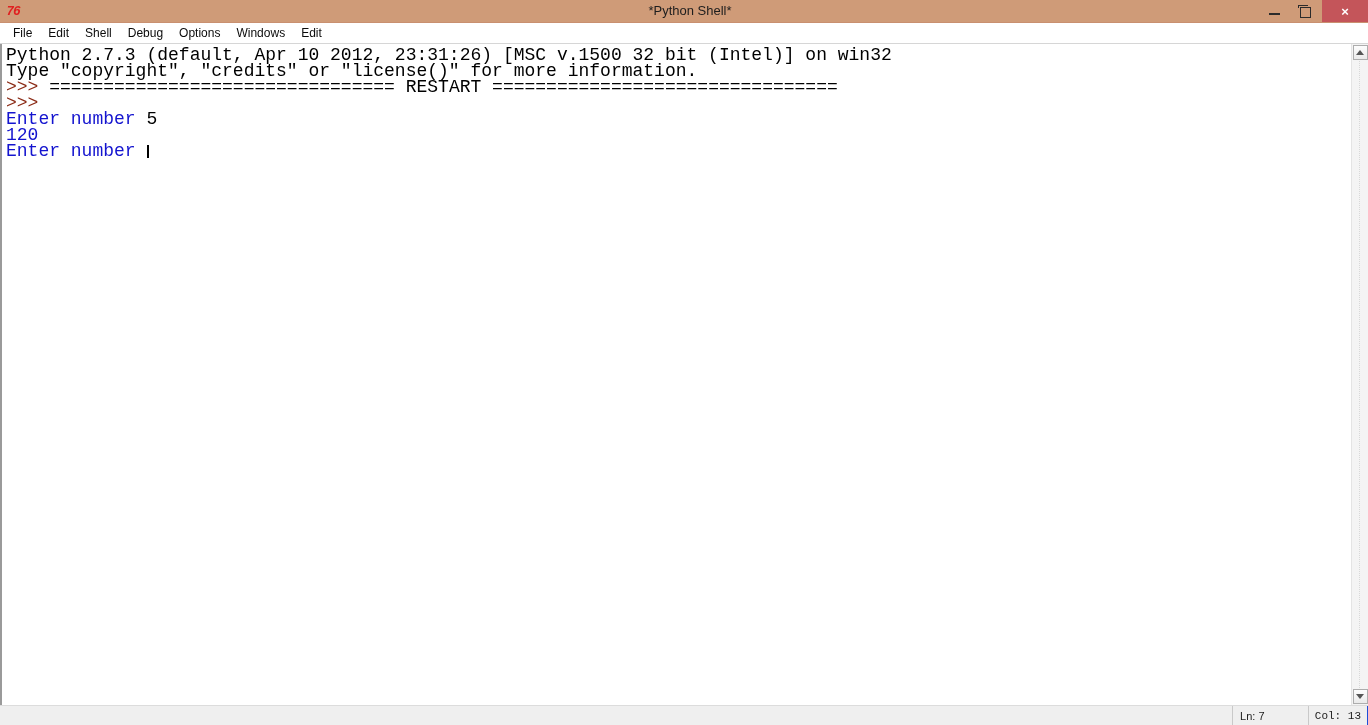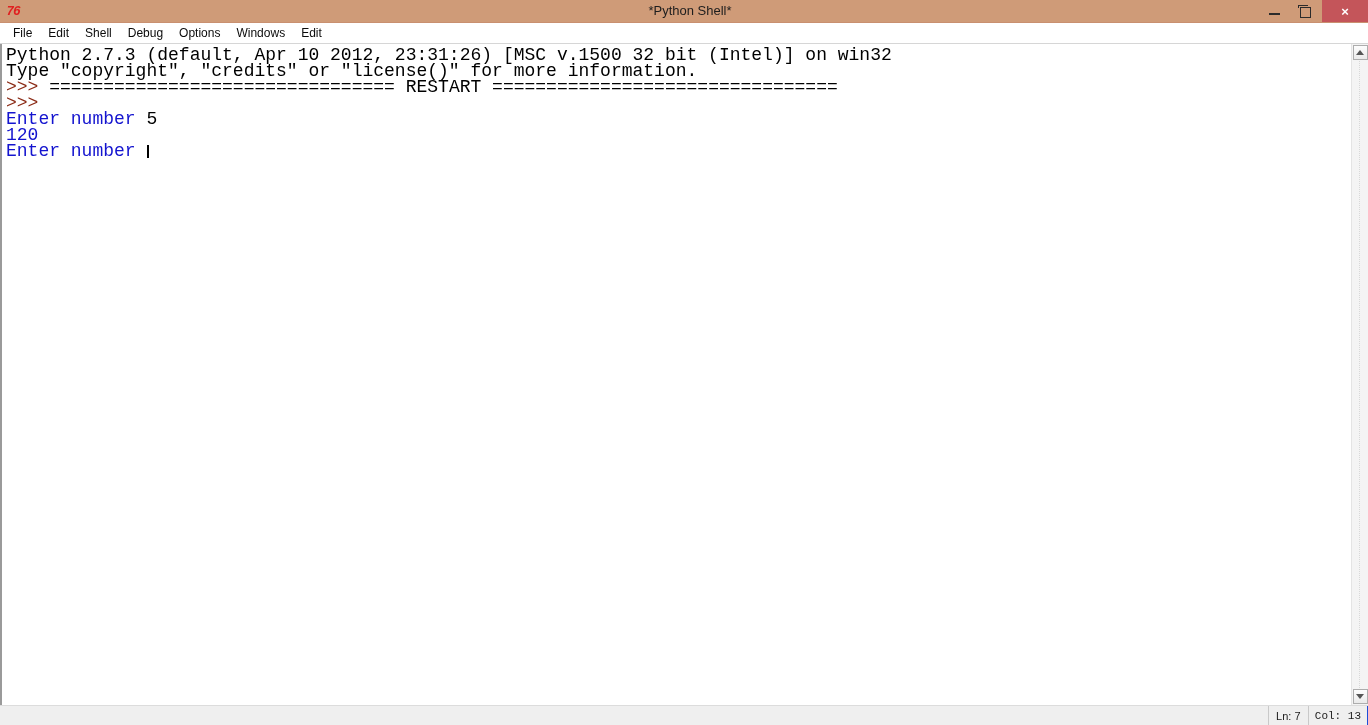--- a/index.html
+++ b/index.html
@@ -226,20 +226,21 @@
     display: flex;
     align-items: center;
     justify-content: center;
     font-size: 11px;
     color: #1c1c1c;
     font-family: "Liberation Sans", sans-serif;
     border-left: 1px solid #c9c9c9;
     padding: 0 6px;
     min-width: 40px;
     box-sizing: border-box;
+    margin-left: 36px;
   }
   .status-cell:last-child { border-right: 1px solid #1d4ed8; font-family: Liberation Mono, monospace; }
 </style>
 </head>
 <body>
 
 <div id="app">
 
   <div class="titlebar">
     <div class="title-icon">76</div>

